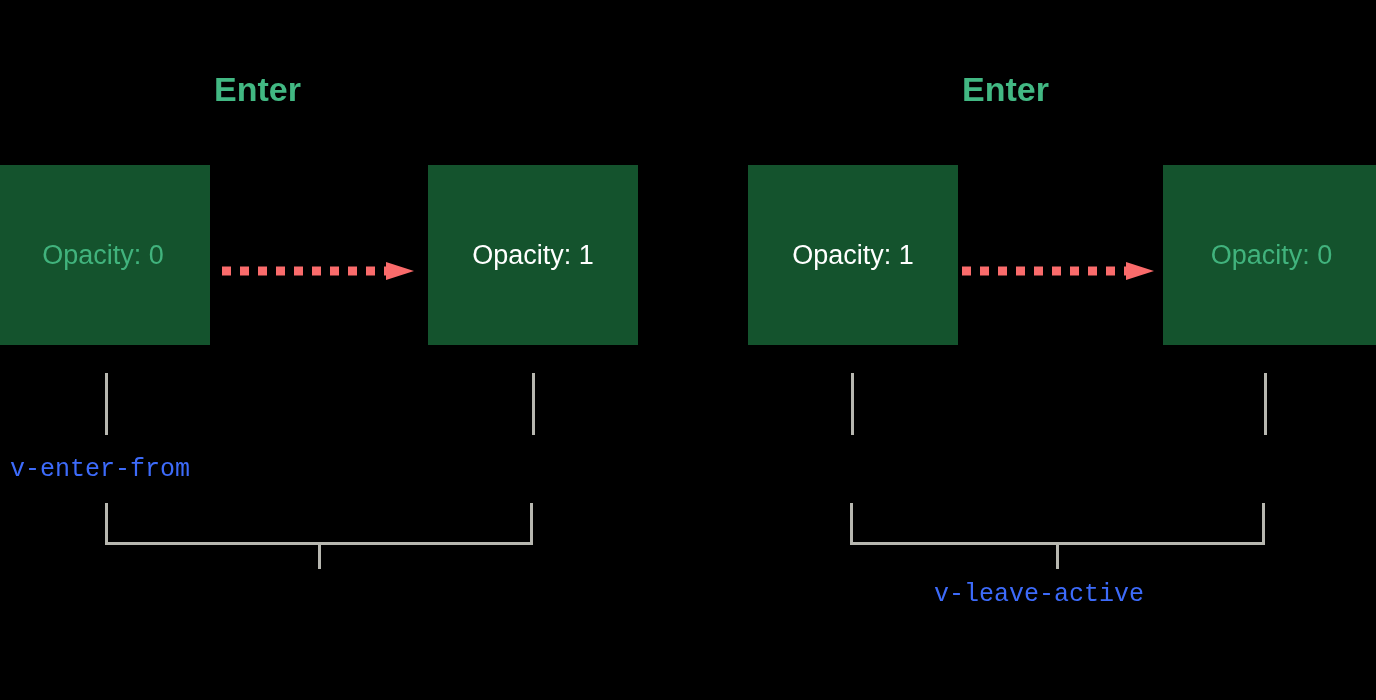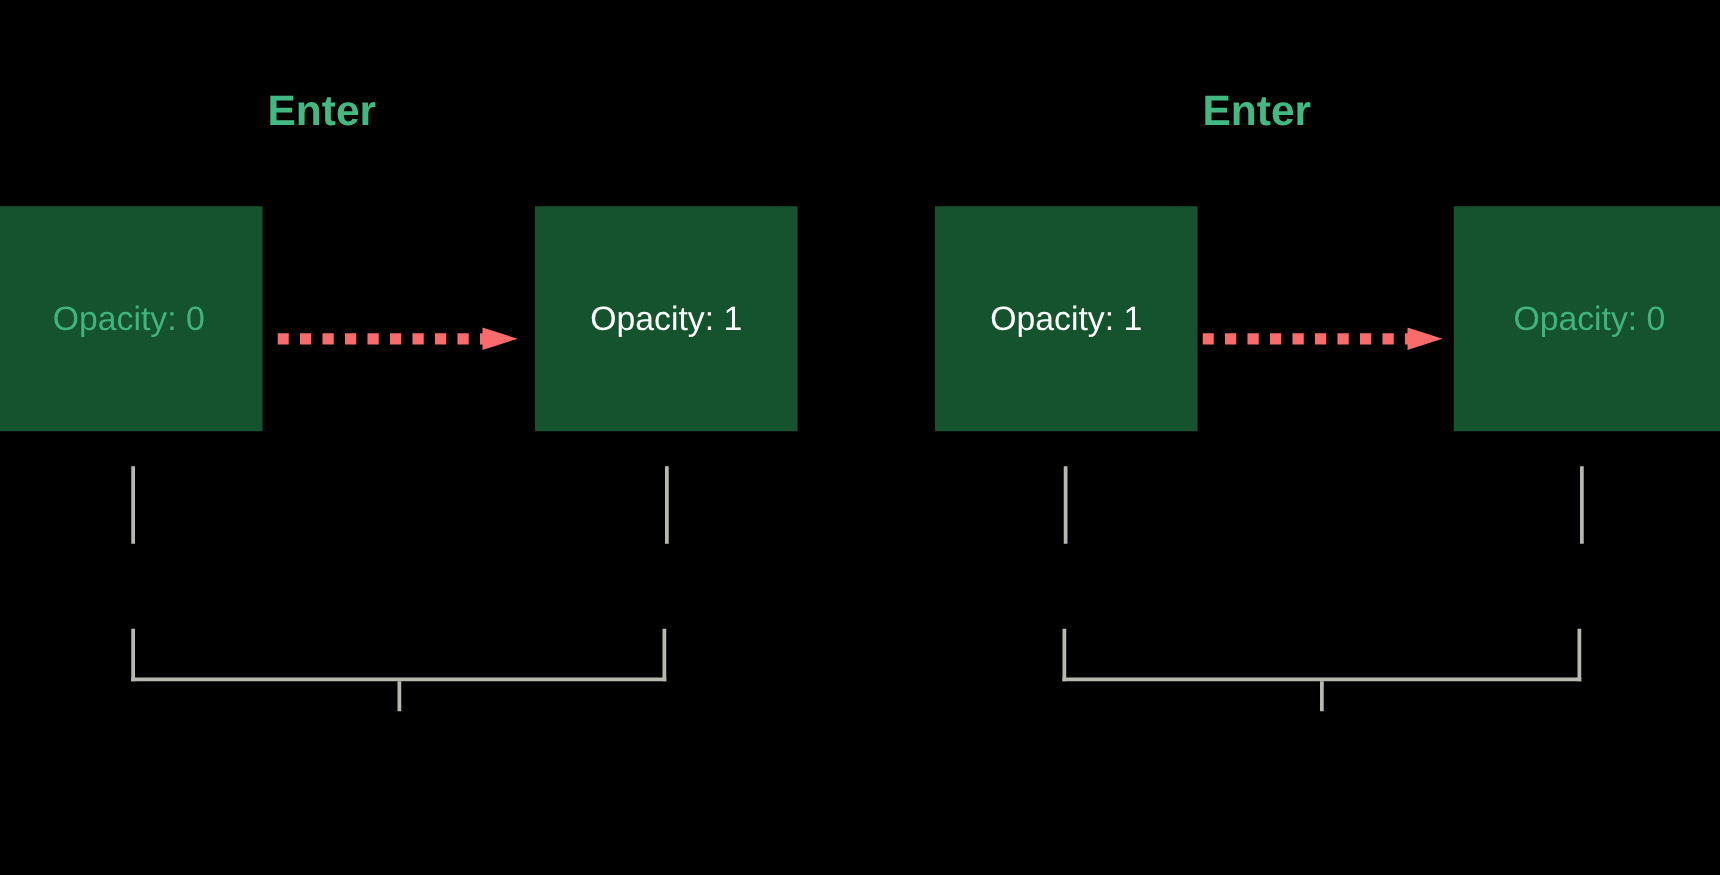--- a/index.html
+++ b/index.html
@@ -168,29 +168,31 @@
       <line x1="0" y1="9" x2="166" y2="9" stroke="#fa6b6b" stroke-width="9" stroke-dasharray="9 9" stroke-linecap="butt"></line>
       <polygon points="164,0 192,9 164,18" fill="#fa6b6b"></polygon>
     </svg>
   </div>
 
   <div class="stem stem-1"></div>
   <div class="stem stem-2"></div>
   <div class="stem stem-3"></div>
   <div class="stem stem-4"></div>
 
+  <div class="class-label lbl-enter-from">v-enter-from</div>
 
   <div class="bracket bracket-enter">
     <div class="leg leg-l"></div>
     <div class="leg leg-r"></div>
     <div class="bar"></div>
   </div>
   <div class="drop-stem drop-enter"></div>
 
   <div class="bracket bracket-leave">
     <div class="leg leg-l"></div>
     <div class="leg leg-r"></div>
     <div class="bar"></div>
   </div>
   <div class="drop-stem drop-leave"></div>
 
+  <div class="class-label lbl-leave-active">v-leave-active</div>
 
 </div>
 
 </body></html>

